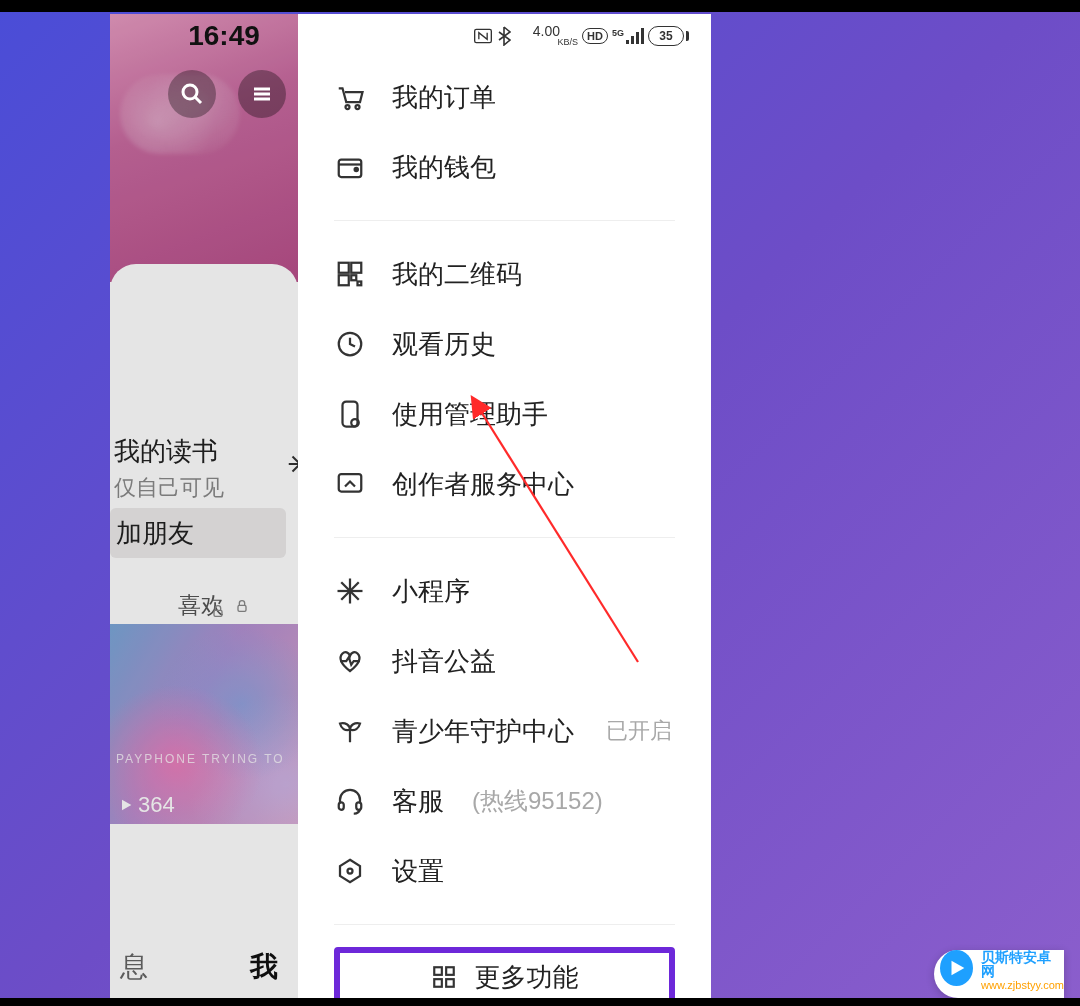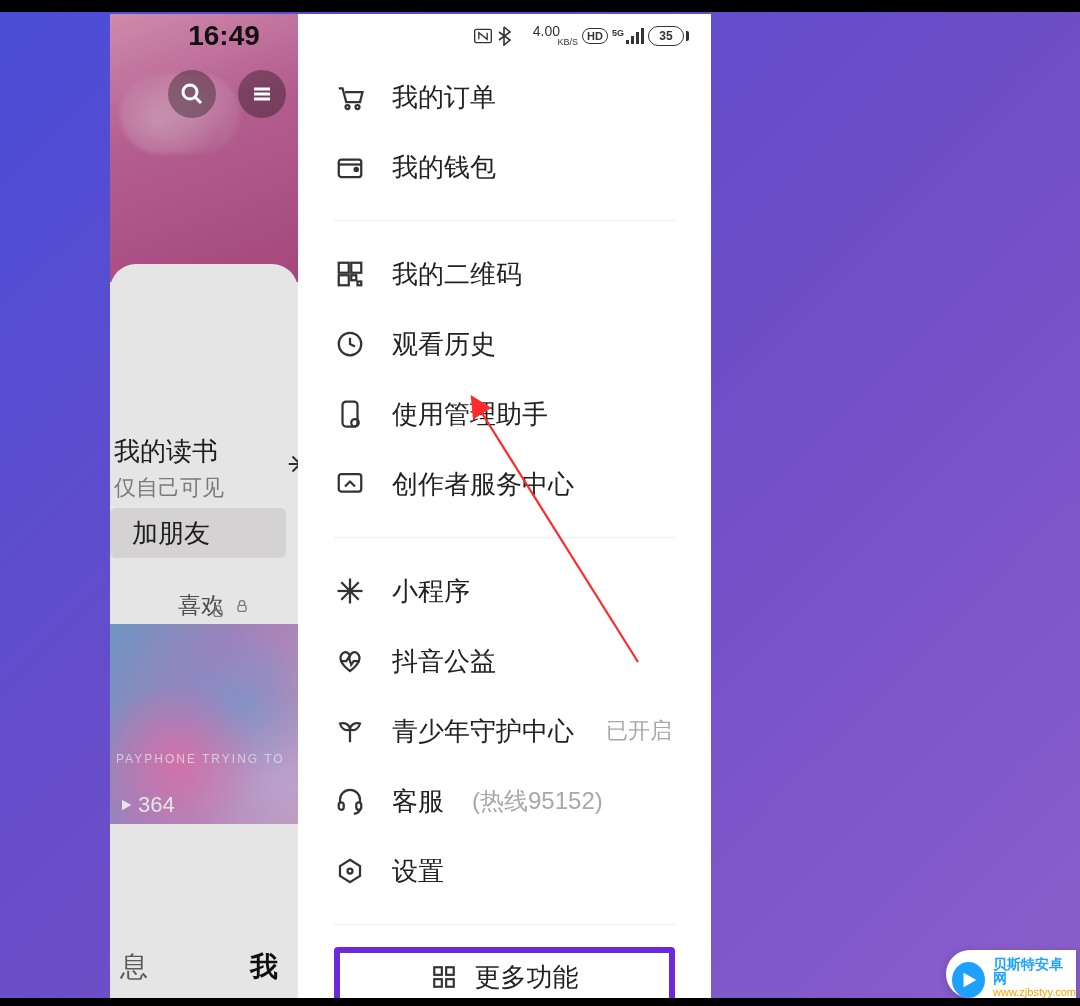--- a/index.html
+++ b/index.html
@@ -109,21 +109,21 @@
     .add-friend-btn {
       position: absolute;
       top: 494px;
       left: 0;
       width: 176px;
       height: 50px;
       background: #eceaea;
       border-radius: 6px;
       display: flex;
       align-items: center;
-      padding-left: 22px;
+      padding-left: 6px;
       font-size: 26px;
       color: #222;
     }
     .like-row {
       position: absolute;
       top: 576px;
       left: 0;
       width: 188px;
       display: flex;
       align-items: center;
@@ -244,28 +244,28 @@
     
     .arrow-svg {
       position: absolute;
       top: 0; left: 0;
       pointer-events: none;
     }
 
     
     .wm-badge {
       position: absolute;
-      right: 4px;
+      right: 16px;
       bottom: 8px;
       height: 48px;
       width: 130px;
       background: #fff;
       border-radius: 24px 0 0 24px;
       display: flex;
-      align-items: flex-end;
+      align-items: flex-start;
       gap: 8px;
       padding-left: 6px;
       box-shadow: 0 2px 8px rgba(0,0,0,0.2);
     }
     .wm-badge .logo {
       width: 36px; height: 36px;
       background: #1ea0ff;
       border-radius: 50%;
       display: flex; align-items: center; justify-content: center;
     }

